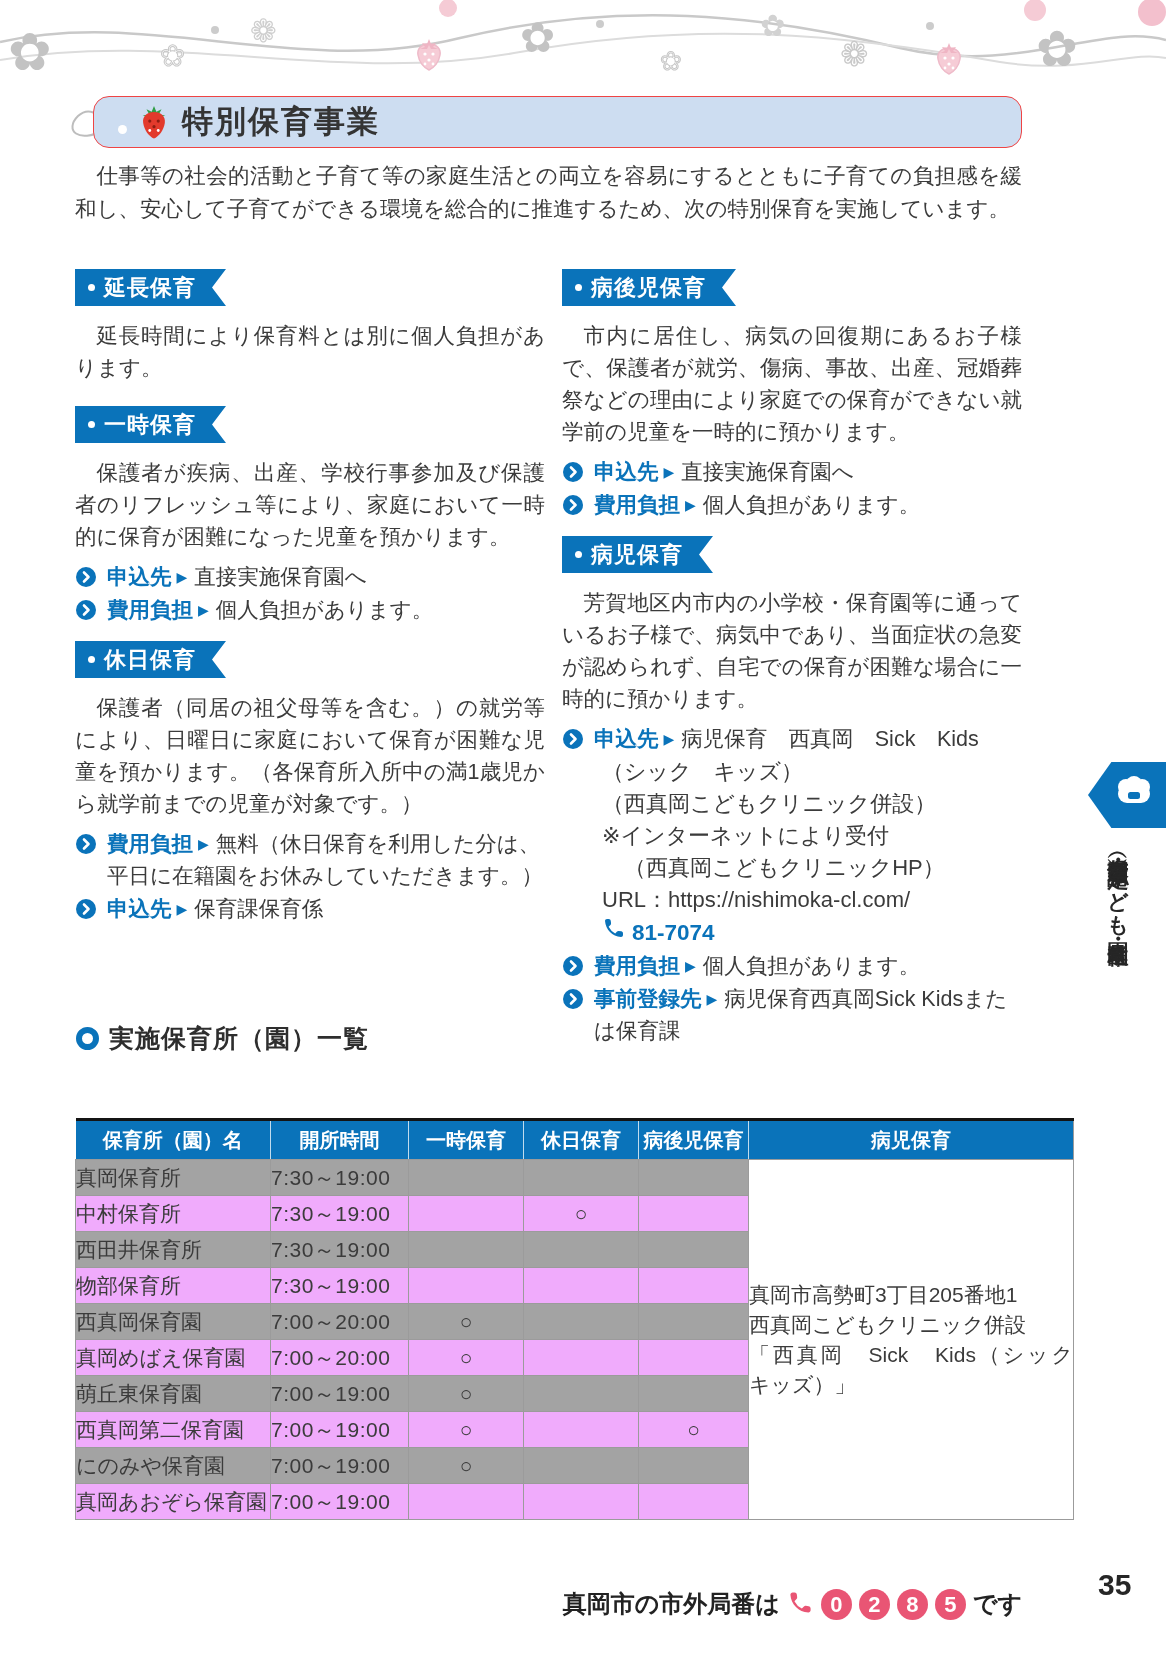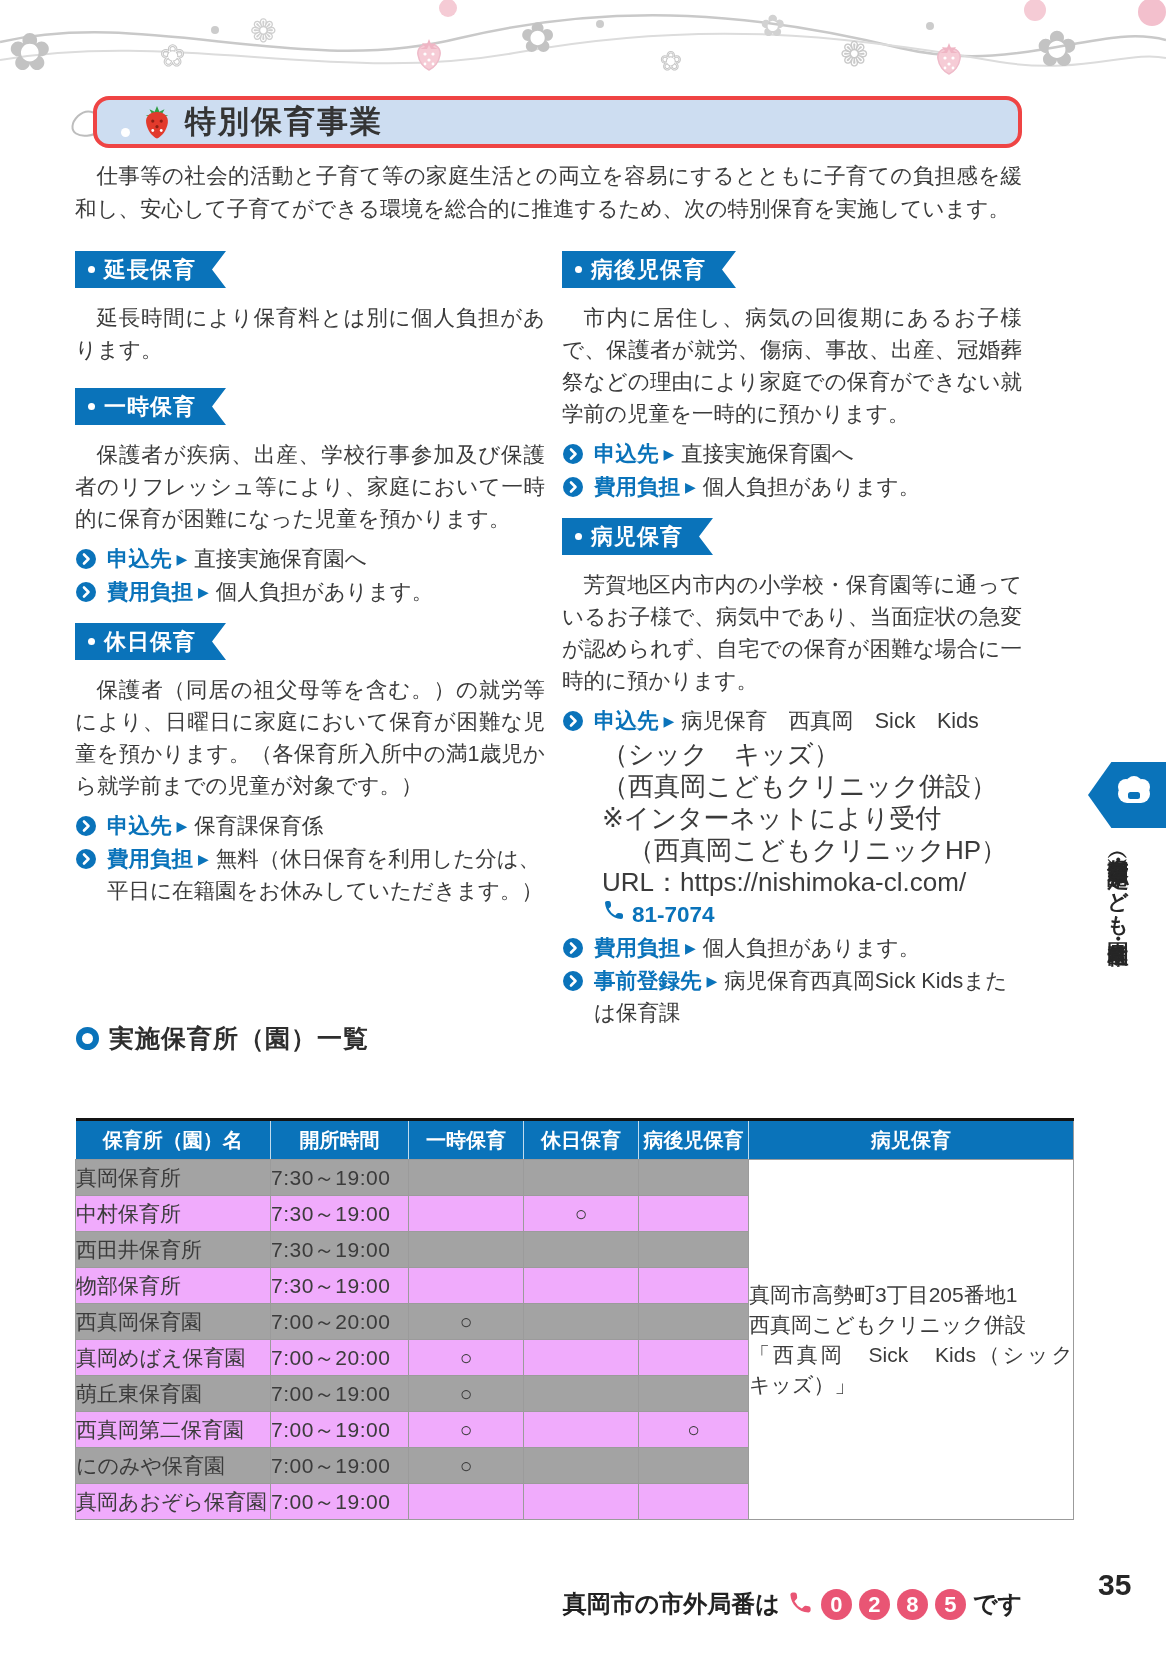--- a/index.html
+++ b/index.html
@@ -5,21 +5,21 @@
   html,body{margin:0;padding:0;background:#ffffff;}
   .page{
     position:relative; width:1166px; height:1654px; background:#ffffff;
     font-family:"Liberation Sans","DejaVu Sans",sans-serif; color:#3b3b3b; overflow:hidden;
   }
   
   .deco{position:absolute;left:0;top:0;width:1166px;height:92px;}
   
   .banner{
     position:absolute; left:93px; top:96px; width:929px; height:52px;
-    background:#cdddf1; border:4px solid #ef4444; border-radius:16px;
+    background:#cdddf1; border:1px solid #ef4444; border-radius:16px;
     display:flex; align-items:center; padding-left:44px; box-sizing:border-box;
   }
   .banner .hole{width:9px;height:9px;border-radius:50%;background:#ffffff;position:absolute;left:24px;top:28px;}
   .banner .straw{margin-right:12px;flex:0 0 auto;display:flex;}
   .banner h1{margin:0;font-size:31px;font-weight:bold;color:#343434;letter-spacing:2px;}
   .string-svg{position:absolute;left:58px;top:100px;}
   
   .intro{
     position:absolute; left:75px; top:160px; width:947px;
     font-size:21.5px; line-height:33px; text-align:justify; text-indent:1em; margin:0;
@@ -27,30 +27,30 @@
   
   .col{position:absolute; top:245px;}
   .col-left{left:75px; width:470px;}
   .col-right{left:562px; width:460px;}
   .ribbon{
     display:inline-flex; align-items:center; height:37px; padding:0 30px 0 13px;
     background:#0a73ba; color:#ffffff; font-size:22px; font-weight:bold; letter-spacing:1px;
     clip-path:polygon(0 0,100% 0,calc(100% - 14px) 50%,100% 100%,0 100%);
     margin:14px 0 10px 0;
   }
-  .ribbon:first-child{margin-top:6px;}
+  .ribbon:first-child{margin-top:24px;}
   .ribbon .ribbon-dot{width:7px;height:7px;border-radius:50%;background:#ffffff;margin-right:9px;}
   .body-p{margin:4px 0 8px 0; font-size:21.5px; line-height:32px; text-align:justify; text-indent:1em;}
   .info-item{position:relative; padding-left:32px; font-size:21.5px; line-height:32px; margin:1px 0;}
   .info-item .ci{position:absolute; left:0; top:5px; display:flex;}
   .ilabel{color:#0a73ba; font-weight:bold;}
   .tri{color:#0a73ba; font-size:14px; margin:0 7px 0 5px; vertical-align:2px;}
   .itext{color:#3b3b3b;}
   .nowrap{white-space:nowrap;}
-  .item-cont{padding-left:40px; font-size:26px; line-height:32px; white-space:pre-line;}
+  .item-cont{padding-left:40px; font-size:22px; line-height:32px; white-space:pre-line;}
   .phone-line{margin-left:40px; display:flex; align-items:center; gap:6px;
     color:#0a73ba; font-size:22.5px; font-weight:bold; line-height:33px;}
   
   .tbl-heading{position:absolute; left:76px; top:1022px; display:flex; align-items:center; gap:10px;}
   .ring{width:11px;height:11px;border:6px solid #0a73ba;border-radius:50%;background:#fff;}
   .tbl-heading h2{margin:0;font-size:25px;font-weight:bold;color:#2e2e2e;letter-spacing:1px;}
   table.facility{
     position:absolute; left:75px; top:1118px; width:998px;
     border-collapse:collapse; table-layout:fixed;
     border-top:3px solid #141414;
@@ -198,30 +198,30 @@
       <span>休日保育</span>
     </div>
     <p class="body-p">保護者（同居の祖父母等を含む。）の就労等により、日曜日に家庭において保育が困難な児童を預かります。（各保育所入所中の満1歳児から就学前までの児童が対象です。）</p>
     <div class="info-item">
       <span class="ci">
         <svg width="22" height="22" viewBox="0 0 22 22">
             <circle cx="11" cy="11" r="10" fill="#0a73ba"></circle>
             <path d="M9 6.5 L13.5 11 L9 15.5" fill="none" stroke="#fff" stroke-width="2.6" stroke-linecap="round" stroke-linejoin="round"></path>
           </svg>
       </span>
+      <span class="ilabel">費用負担</span><span class="tri">▶</span><span class="itext">無料（休日保育を利用した分は、平日に在籍園をお休みしていただきます。）</span>
+    </div>
+    <div class="info-item">
+      <span class="ci">
+        <svg width="22" height="22" viewBox="0 0 22 22">
+            <circle cx="11" cy="11" r="10" fill="#0a73ba"></circle>
+            <path d="M9 6.5 L13.5 11 L9 15.5" fill="none" stroke="#fff" stroke-width="2.6" stroke-linecap="round" stroke-linejoin="round"></path>
+          </svg>
+      </span>
       <span class="ilabel">申込先</span><span class="tri">▶</span><span class="itext">保育課保育係</span>
-    </div>
-    <div class="info-item">
-      <span class="ci">
-        <svg width="22" height="22" viewBox="0 0 22 22">
-            <circle cx="11" cy="11" r="10" fill="#0a73ba"></circle>
-            <path d="M9 6.5 L13.5 11 L9 15.5" fill="none" stroke="#fff" stroke-width="2.6" stroke-linecap="round" stroke-linejoin="round"></path>
-          </svg>
-      </span>
-      <span class="ilabel">費用負担</span><span class="tri">▶</span><span class="itext">無料（休日保育を利用した分は、平日に在籍園をお休みしていただきます。）</span>
     </div>
   </div>
 
   <div class="col col-right">
 
     <div class="ribbon">
       <span class="ribbon-dot"></span>
       <span>病後児保育</span>
     </div>
     <p class="body-p">市内に居住し、病気の回復期にあるお子様で、保護者が就労、傷病、事故、出産、冠婚葬祭などの理由により家庭での保育ができない就学前の児童を一時的に預かります。</p>

